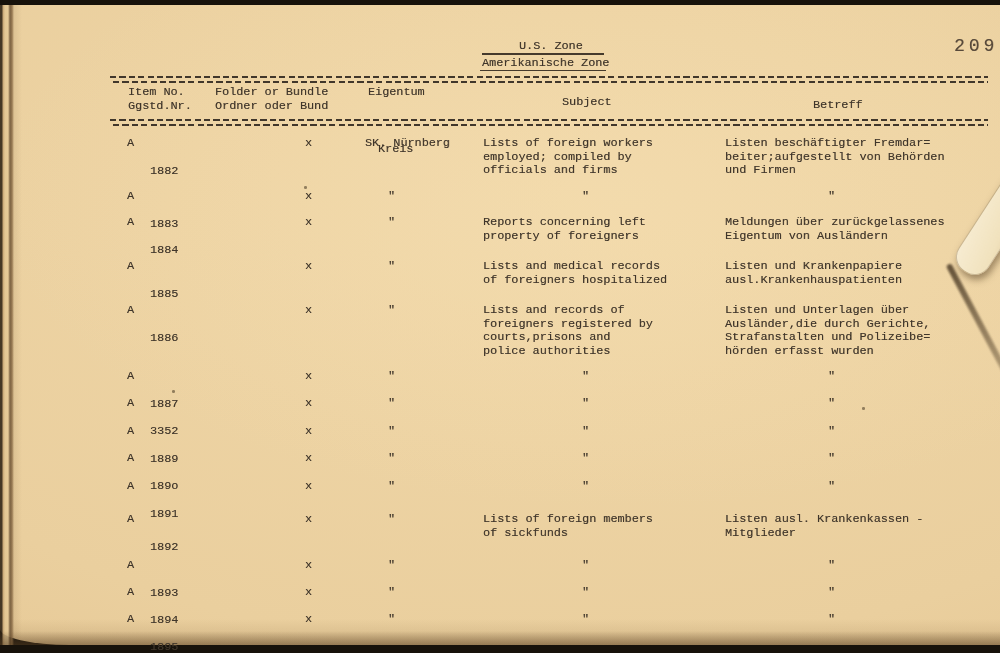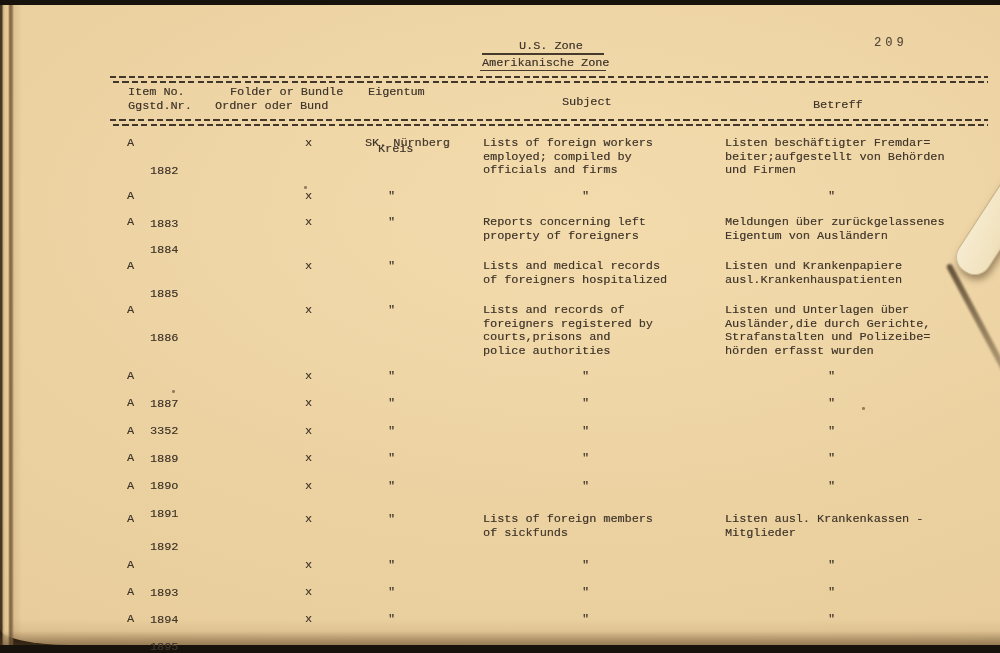--- a/index.html
+++ b/index.html
@@ -50,22 +50,22 @@
   .c-letter{left:127px;}
   .c-num{left:150px;margin-top:28px;}
   .c-folder{left:305px;}
   .c-district{left:365px;}
   .c-district.ditto{left:388px;}
   .c-subject{left:483px;}
   .c-subject.ditto{left:582px;}
   .c-betreff{left:725px;}
   .c-betreff.ditto{left:828px;}
   .page-num{
-    position:absolute;left:874px;top:36px;
-    font-size:12px;letter-spacing:4px;color:#57493a;
+    position:absolute;left:954px;top:36px;
+    font-size:18px;letter-spacing:4px;color:#57493a;
     text-shadow:0.4px 0.4px 0 rgba(87,73,58,.4);
   }
   .clip-shadow{
     position:absolute;left:951px;top:263px;width:130px;height:6px;
     background:linear-gradient(90deg, rgba(56,40,22,.75), rgba(56,40,22,.30));
     border-radius:3px;
     transform:rotate(62deg);transform-origin:0 0;
     filter:blur(1.3px);
   }
   .clip{
@@ -96,21 +96,21 @@
     <span class="d1"></span>
     <span class="d2"></span>
   </div>
 <div class="sep" style="top:119px;">
     <span class="d1"></span>
     <span class="d2"></span>
   </div>
 
 <div class="t" style="left:128px;top:86px;">Item No.</div>
 <div class="t" style="left:128px;top:99.5px;">Ggstd.Nr.</div>
-<div class="t" style="left:230px;top:86px;">Folder or Bundle</div>
+<div class="t" style="left:215px;top:86px;">Folder or Bundle</div>
 <div class="t" style="left:215px;top:99.5px;">Ordner oder Bund</div>
 <div class="t" style="left:368px;top:86px;">Eigentum</div>
 <div class="t" style="left:378px;top:99.5px;margin-top:43px;">Kreis</div>
 <div class="t" style="left:562px;top:96px;">Subject</div>
 <div class="t" style="left:813px;top:98.5px;">Betreff</div>
 
 <div class="row" style="top:137px;">
   <span class="t cell c-letter">A</span>
   <span class="t cell c-num">1882</span>
   <span class="t cell c-folder">x</span>

